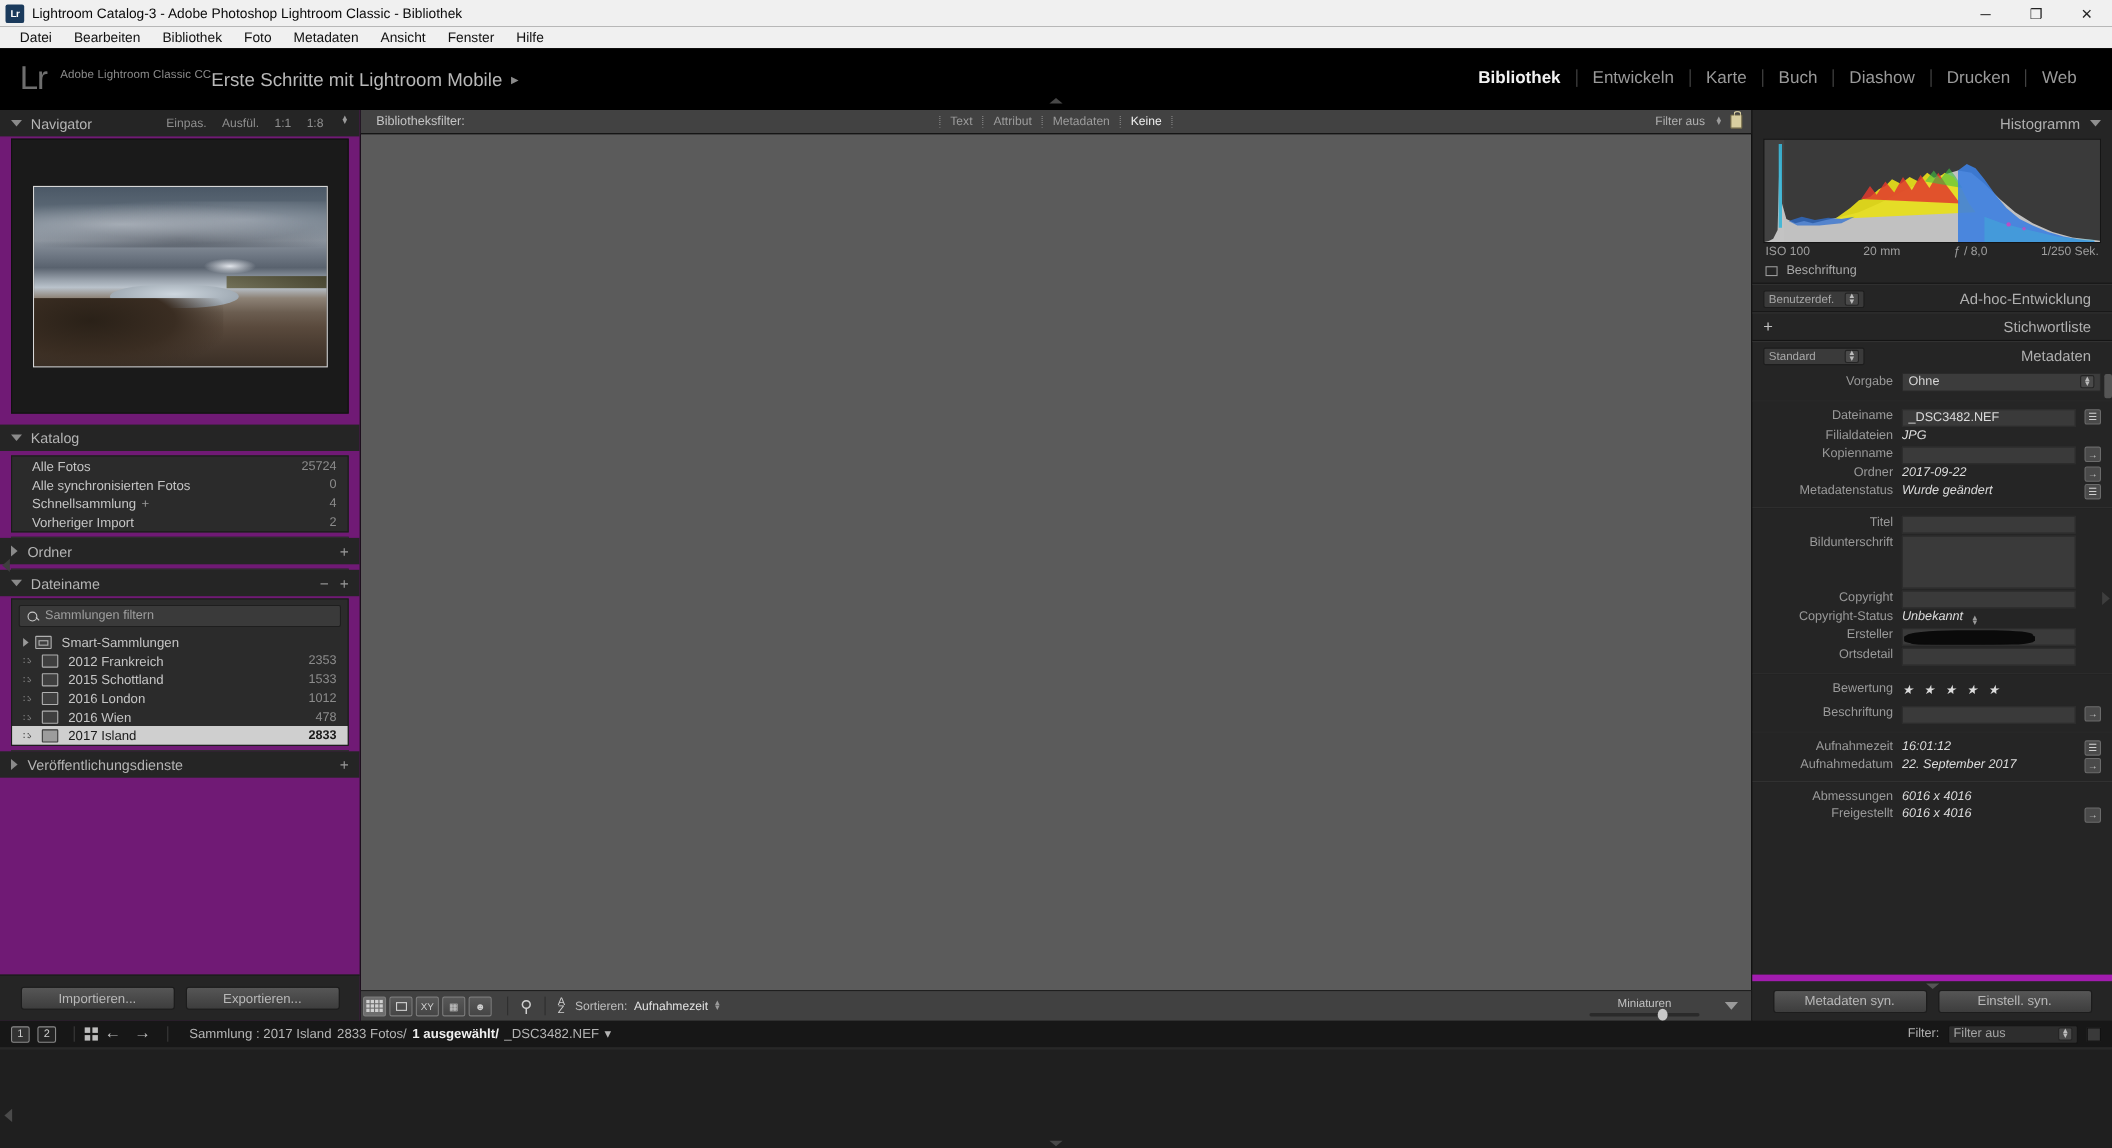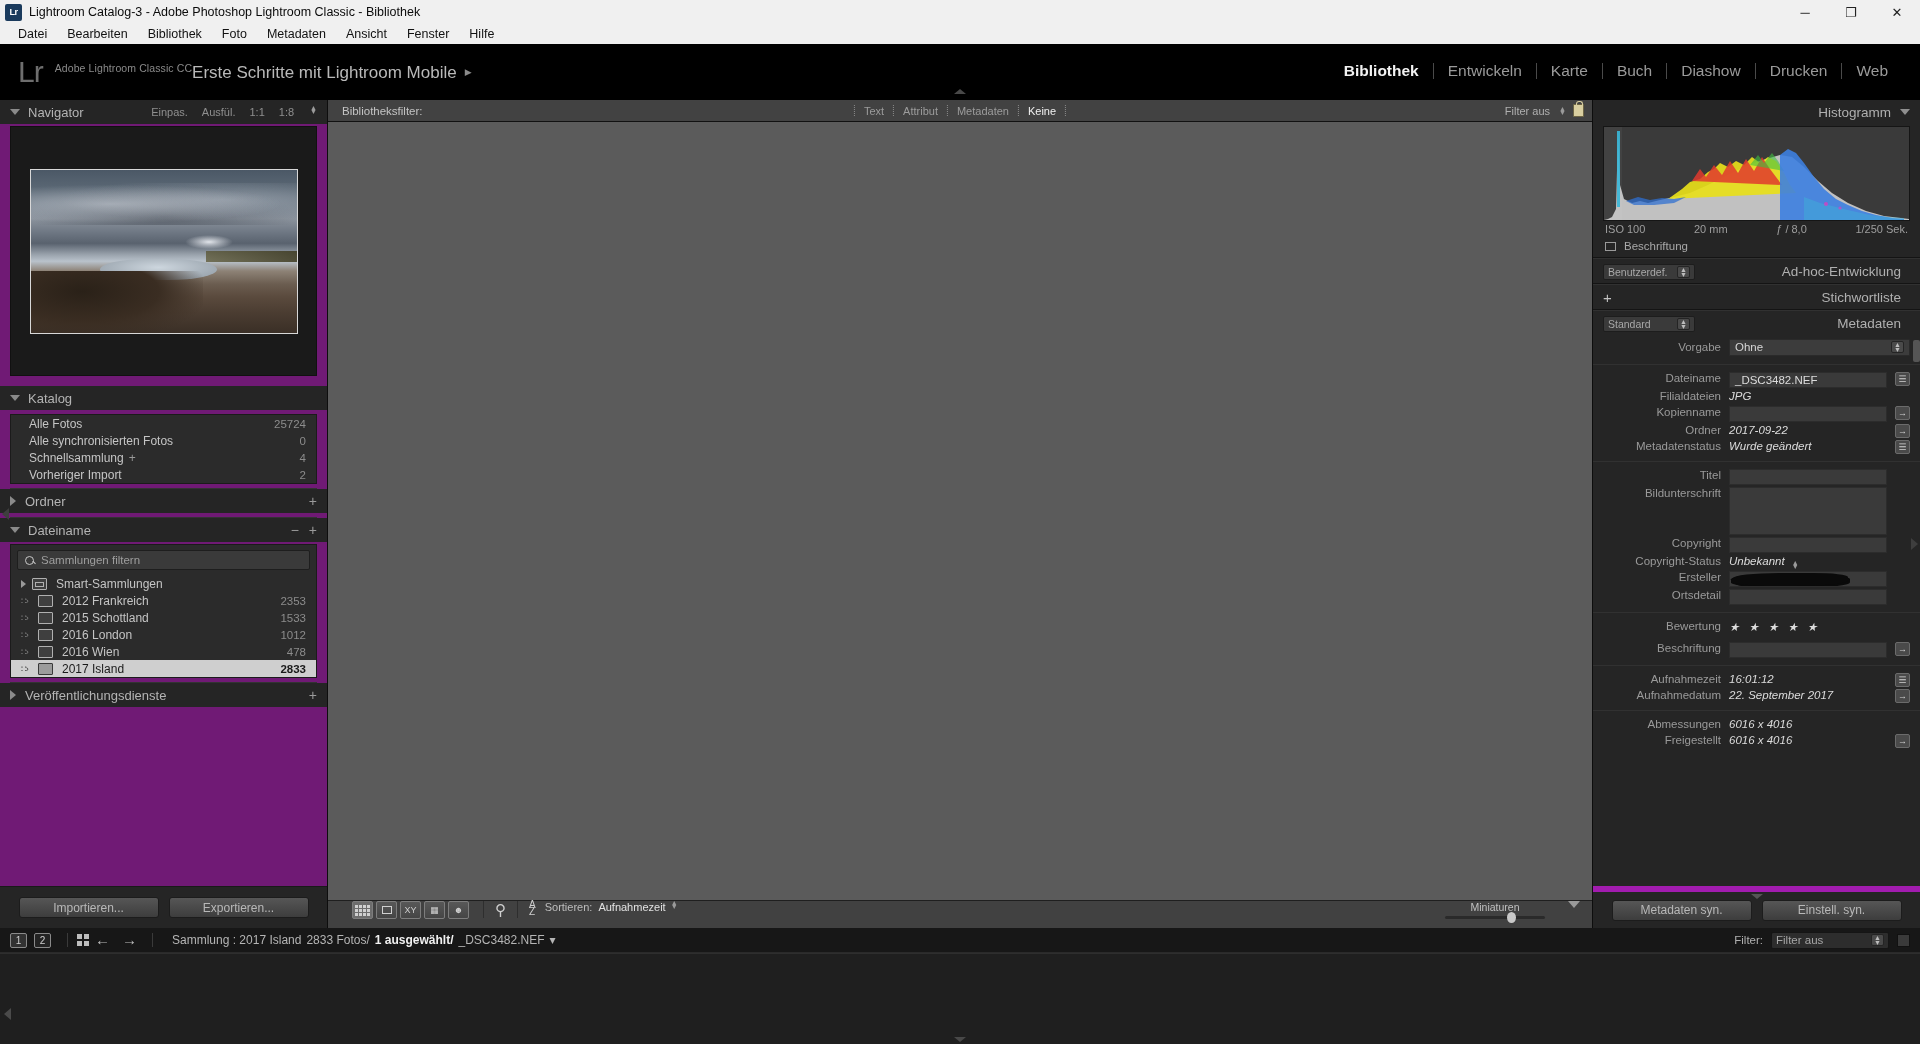--- a/index.html
+++ b/index.html
@@ -211,22 +211,22 @@
   .filt-opts .fo.on { color:#f0f0f0; }
   .fdotsep { width:1px; height:11px; background:repeating-linear-gradient(#8a8a8a 0 1px, transparent 1px 2px); }
   .filt-right { position:absolute; right:8px; display:flex; align-items:center; gap:7px; font-size:11px; color:#b0b0b0;}
   .lockicon { width:11px;height:13px; background:#d9cfa0; border:1px solid #6d6545; border-radius:1px; position:relative;}
   .lockicon:before{content:"";position:absolute;left:2px;top:-4px;width:5px;height:5px;
     border:1.3px solid #d9cfa0;border-bottom:none;border-radius:3px 3px 0 0;}
 
   .grid-area { flex:1; background:#5b5b5b; }
 
   .toolbar {
-    height:28px; background:#414141; display:flex; 
-    padding:0 24px; gap:0; border-top:1px solid #1f1f1f; position:relative;
+    height:28px; background:#414141; display:flex; align-items:center;
+    padding:0 2px; gap:0; border-top:1px solid #1f1f1f; position:relative;
   }
   .tool-ico {
     width:21px;height:18px;border:1px solid #7d7d7d;border-radius:2px;
     background:linear-gradient(to bottom,#585858,#454545);
     display:flex;align-items:center;justify-content:center;
     color:#cfcfcf;font-size:9px; margin-right:3px;
   }
   .tool-ico.first { background:#6d6d6d; }
   .grid9 { display:grid; grid-template-columns:repeat(4,3px); grid-template-rows:repeat(3,3px); gap:1px;}
   .grid9 i { background:#d0d0d0; display:block; }

